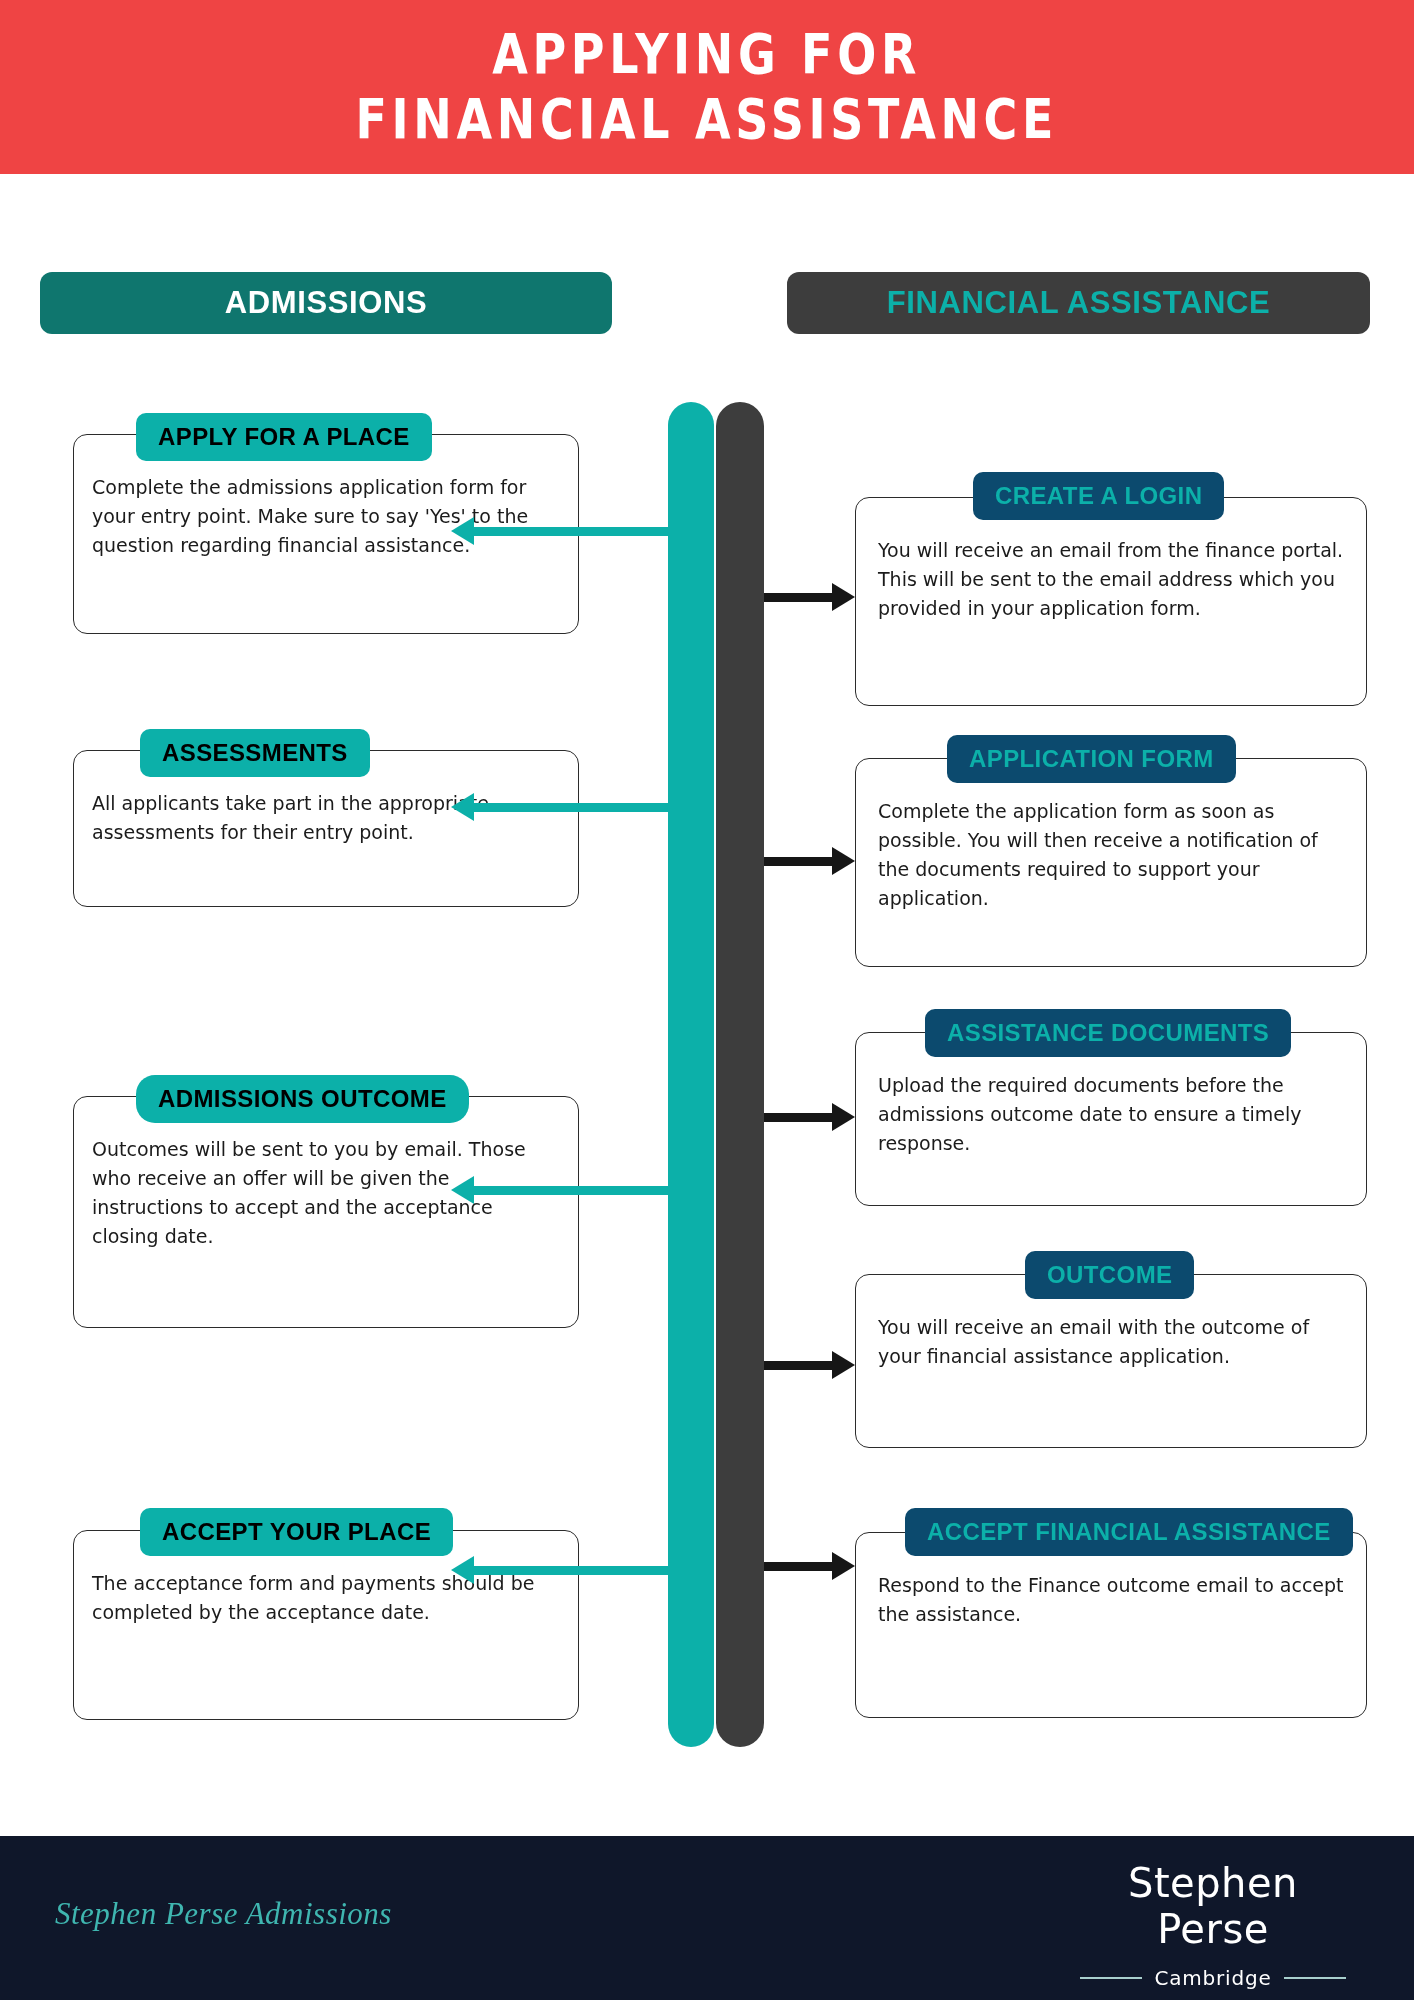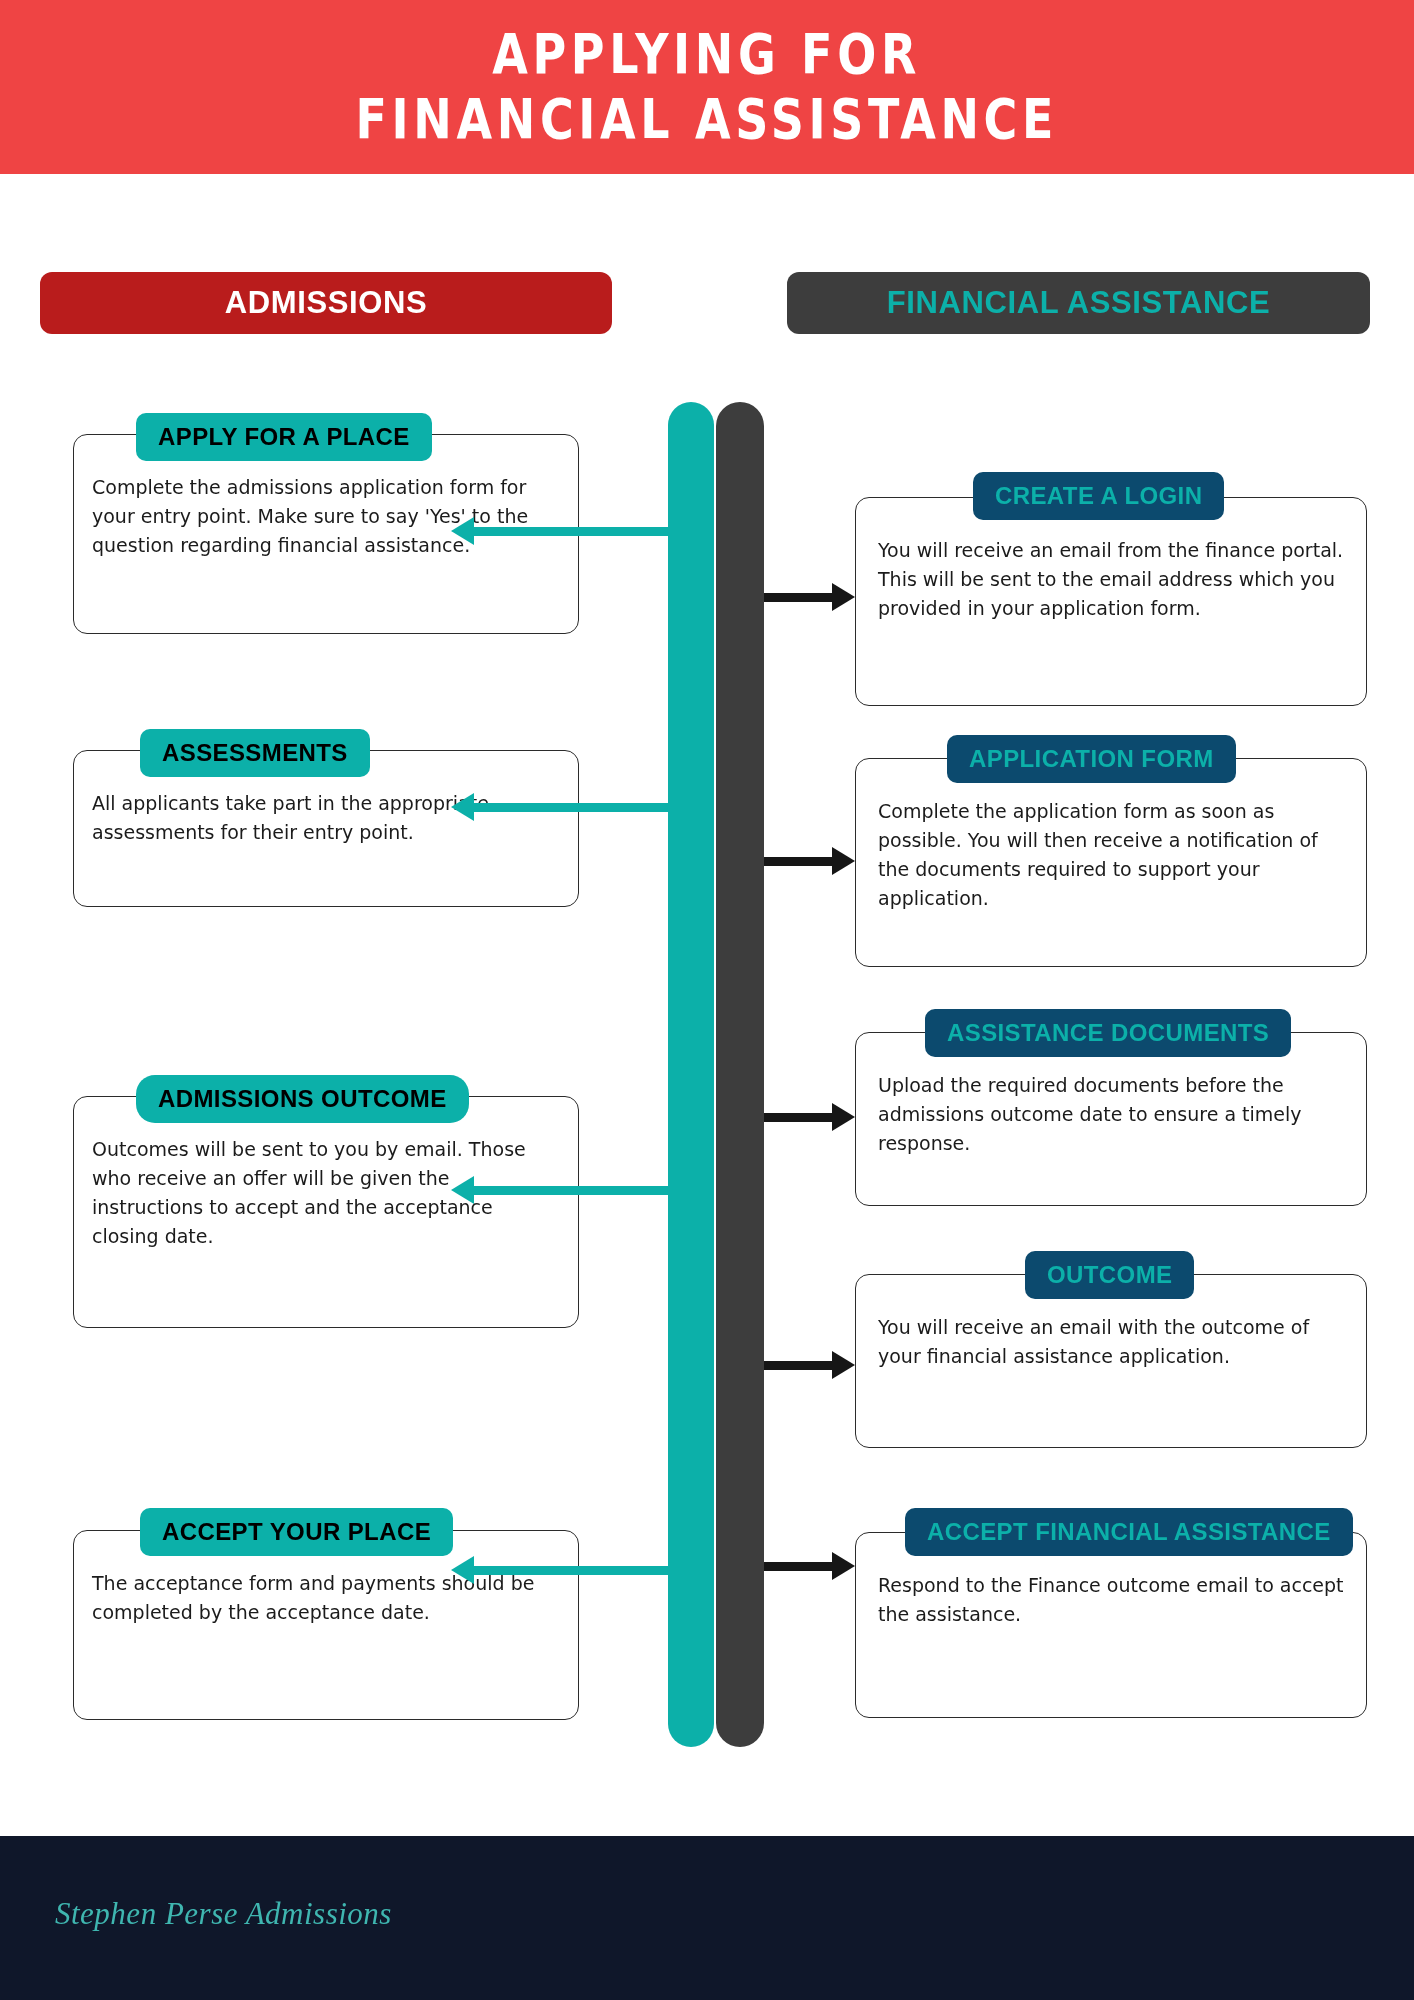--- a/index.html
+++ b/index.html
@@ -48,21 +48,21 @@
     justify-content: center;
     font-weight: 700;
     font-size: 31px;
     letter-spacing: 0.6px;
     box-sizing: border-box;
   }
   .col-header.left {
     left: 40px;
     top: 272px;
     width: 572px;
-    background: #b91c1c;
+    background: #0f766e;
     color: #ffffff;
   }
   .col-header.right {
     left: 787px;
     top: 272px;
     width: 583px;
     background: #3d3d3d;
     color: #0cb0a9;
   }
 
@@ -299,13 +299,21 @@
   <div class="arrow-shaft"></div>
   <div class="arrow-head"></div>
 </div>
 <div class="arrow dark" style="left:764px; top:1562px; width:69px;">
   <div class="arrow-shaft"></div>
   <div class="arrow-head"></div>
 </div>
 
 <div class="footer-band">
   <div class="footer-tagline">Stephen Perse Admissions</div>
+  <div class="footer-logo">
+    <div class="logo-name">Stephen Perse</div>
+    <div class="logo-sub-row">
+      <span class="logo-rule"></span>
+      <span class="logo-city">Cambridge</span>
+      <span class="logo-rule"></span>
+    </div>
+  </div>
 </div>
 
 </body></html>

